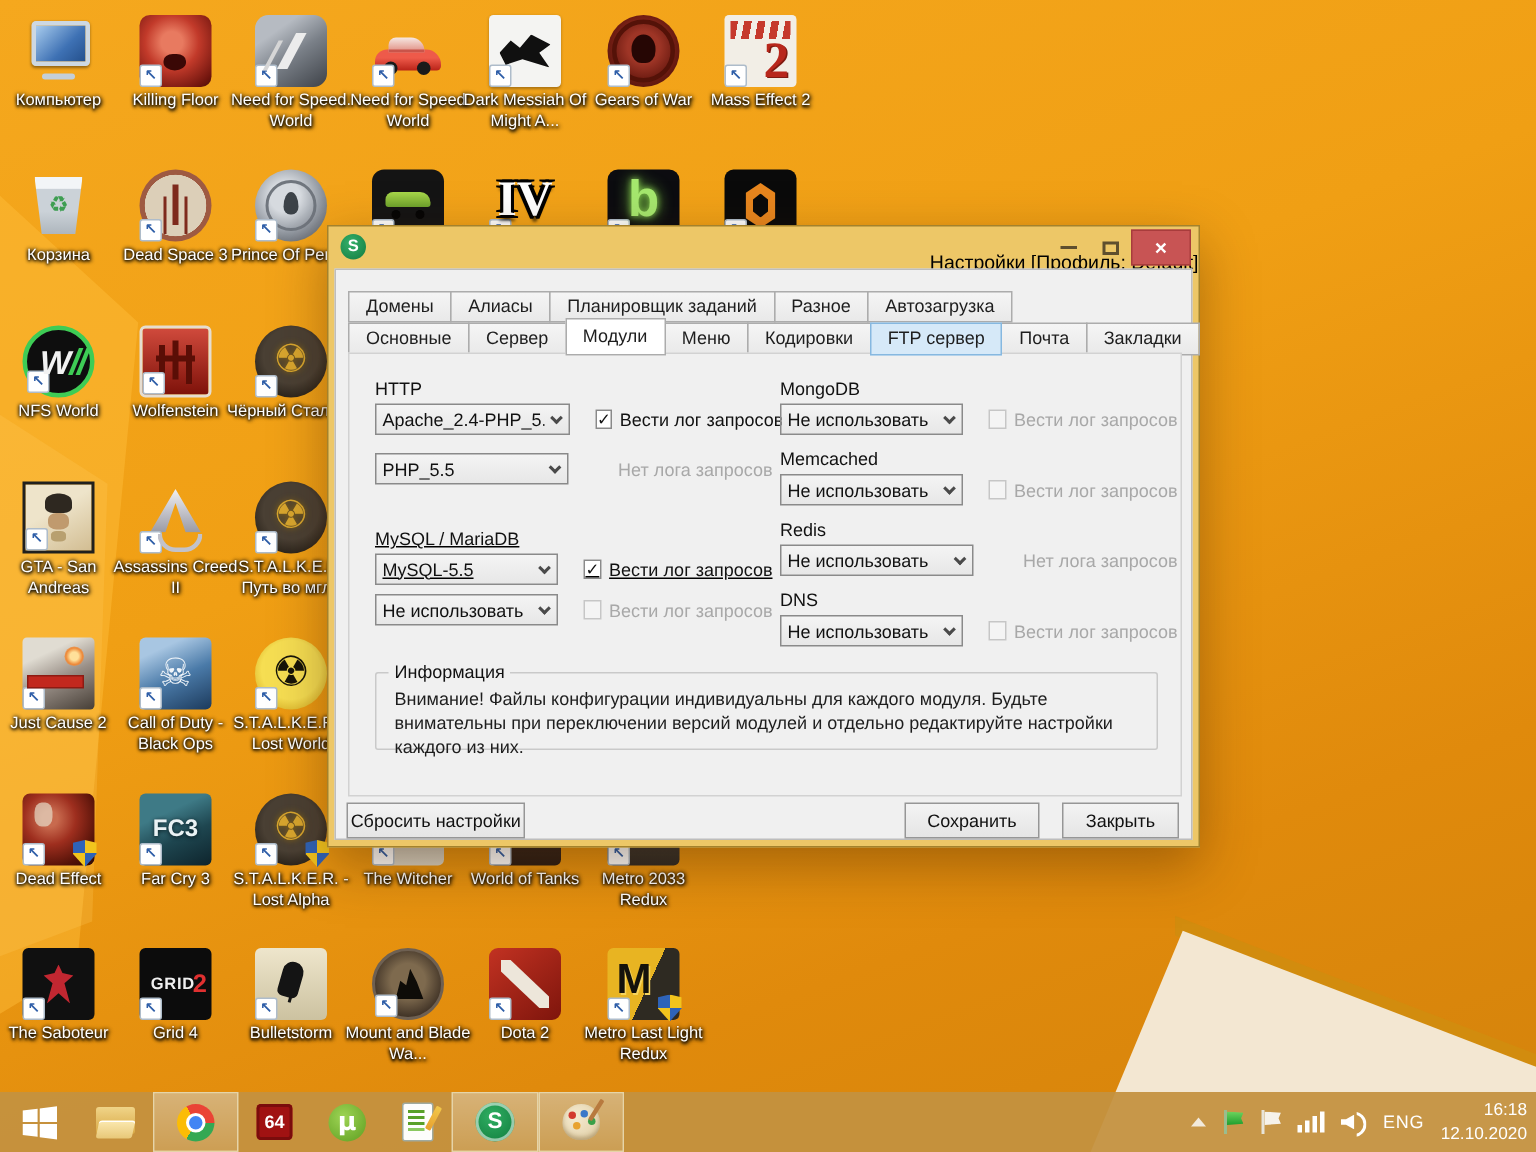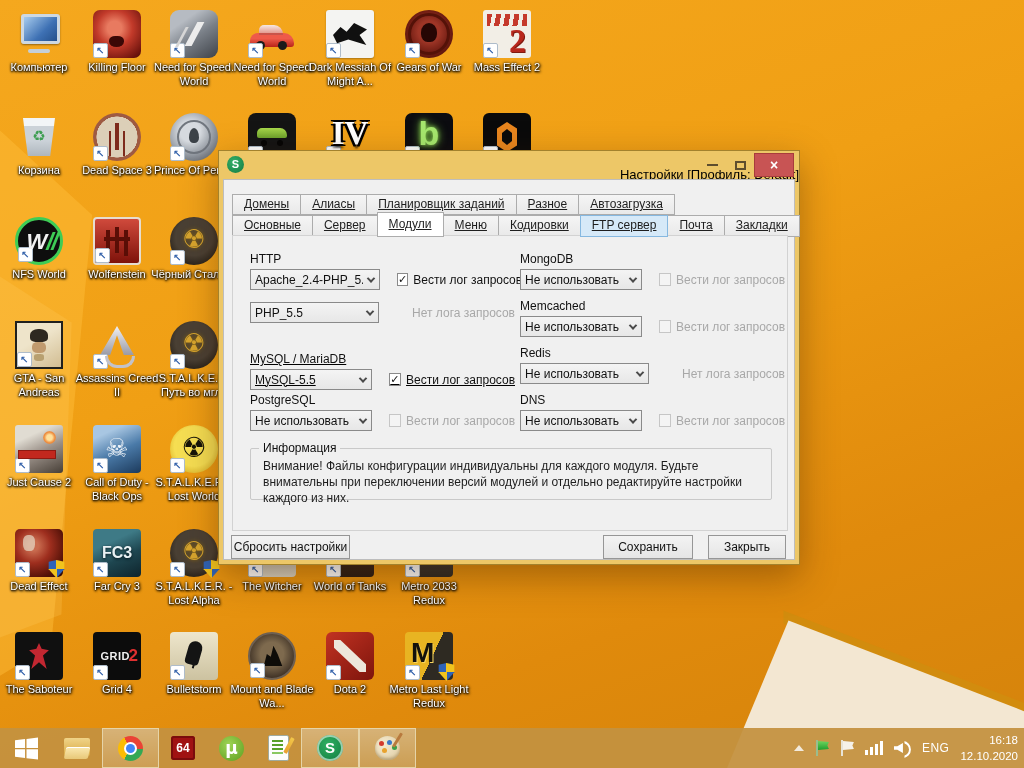--- a/index.html
+++ b/index.html
@@ -101,21 +101,21 @@
 .t-title { position:absolute; left:0; right:0; top:16px; text-align:right; font-size:13px; color:#000000; }
 .t-btns { position:absolute; right:5px; top:2px; display:flex; align-items:stretch; height:24px; }
 .wbtn { width:28px; display:flex; align-items:center; justify-content:center; }
 .g-min { width:11px; height:2px; background:#5E4E2E; }
 .g-max { width:11px; height:9px; border:2px solid #5E4E2E; }
 .wbtn-close { width:40px; background:#C85454; border:1px solid #A83C3C; color:#FFF; font-size:14px; font-weight:bold; }
 .client { position:absolute; left:4px; top:28px; right:4px; bottom:4px; background:#F0F0F0; border:1px solid #BDBDBD; }
 .tabs { position:absolute; left:8px; display:flex; }
 .tabs-top { top:14px; }
 .tabs-bot { top:35px; }
-.tab { border:1px solid #ACACAC; background:linear-gradient(#F5F5F5,#E9E9E9); padding:2px 11px 3px; font-size:12px; color:#1E1E1E; margin-right:-1px; white-space:nowrap;text-decoration:underline; }
+.tab { border:1px solid #ACACAC; background:linear-gradient(#F5F5F5,#E9E9E9); padding:2px 11px 3px; font-size:12px; color:#1E1E1E; margin-right:-1px; white-space:nowrap; }
 .tab.active { background:#FFF; margin-top:-3px; padding-top:4px; padding-bottom:5px; position:relative; z-index:3; }
 .tab.hl { background:#D6E9F8; border-color:#86B8E0; position:relative; z-index:2; }
 .pane { position:absolute; left:8px; top:55px; width:556px; height:296px; border:1px solid #D2D2D2; background:#F0F0F0; }
 .fgroup { position:absolute; width:265px; }
 .flabel { font-size:12px; color:#111; }
 .frow { display:flex; align-items:center; margin-top:3px; }
 .sel { width:130px; height:21px; border:1px solid #8A8A8A; background:linear-gradient(#F4F4F4,#E7E7E7); display:flex; align-items:center; cursor:default; }
 .sel .v { flex:1; font-size:12px; padding:0 4px; white-space:nowrap; overflow:hidden; color:#111; }
 .sel .b { width:16px; height:100%; display:flex; align-items:center; justify-content:center; }
 .chev { width:6px; height:6px; border-right:2px solid #4A4A4A; border-bottom:2px solid #4A4A4A; transform:rotate(45deg) translate(-1px,-1px); }
@@ -465,21 +465,20 @@
                   <span class="v">MySQL-5.5</span>
                   <span class="b">
                     <span class="chev"></span>
                   </span>
                 </div>
                 <span class="cb">✓</span>
                 <span class="loglab">Вести лог запросов</span>
               </div>
             </div>
             <div class="fgroup" style="left: 17px; top: 157px;">
-              <div class="flabel">PostgreSQL</div>
               <div class="frow">
                 <div class="sel">
                   <span class="v">Не использовать</span>
                   <span class="b">
                     <span class="chev"></span>
                   </span>
                 </div>
                 <span class="cb dis"></span>
                 <span class="loglab dis">Вести лог запросов</span>
               </div>

